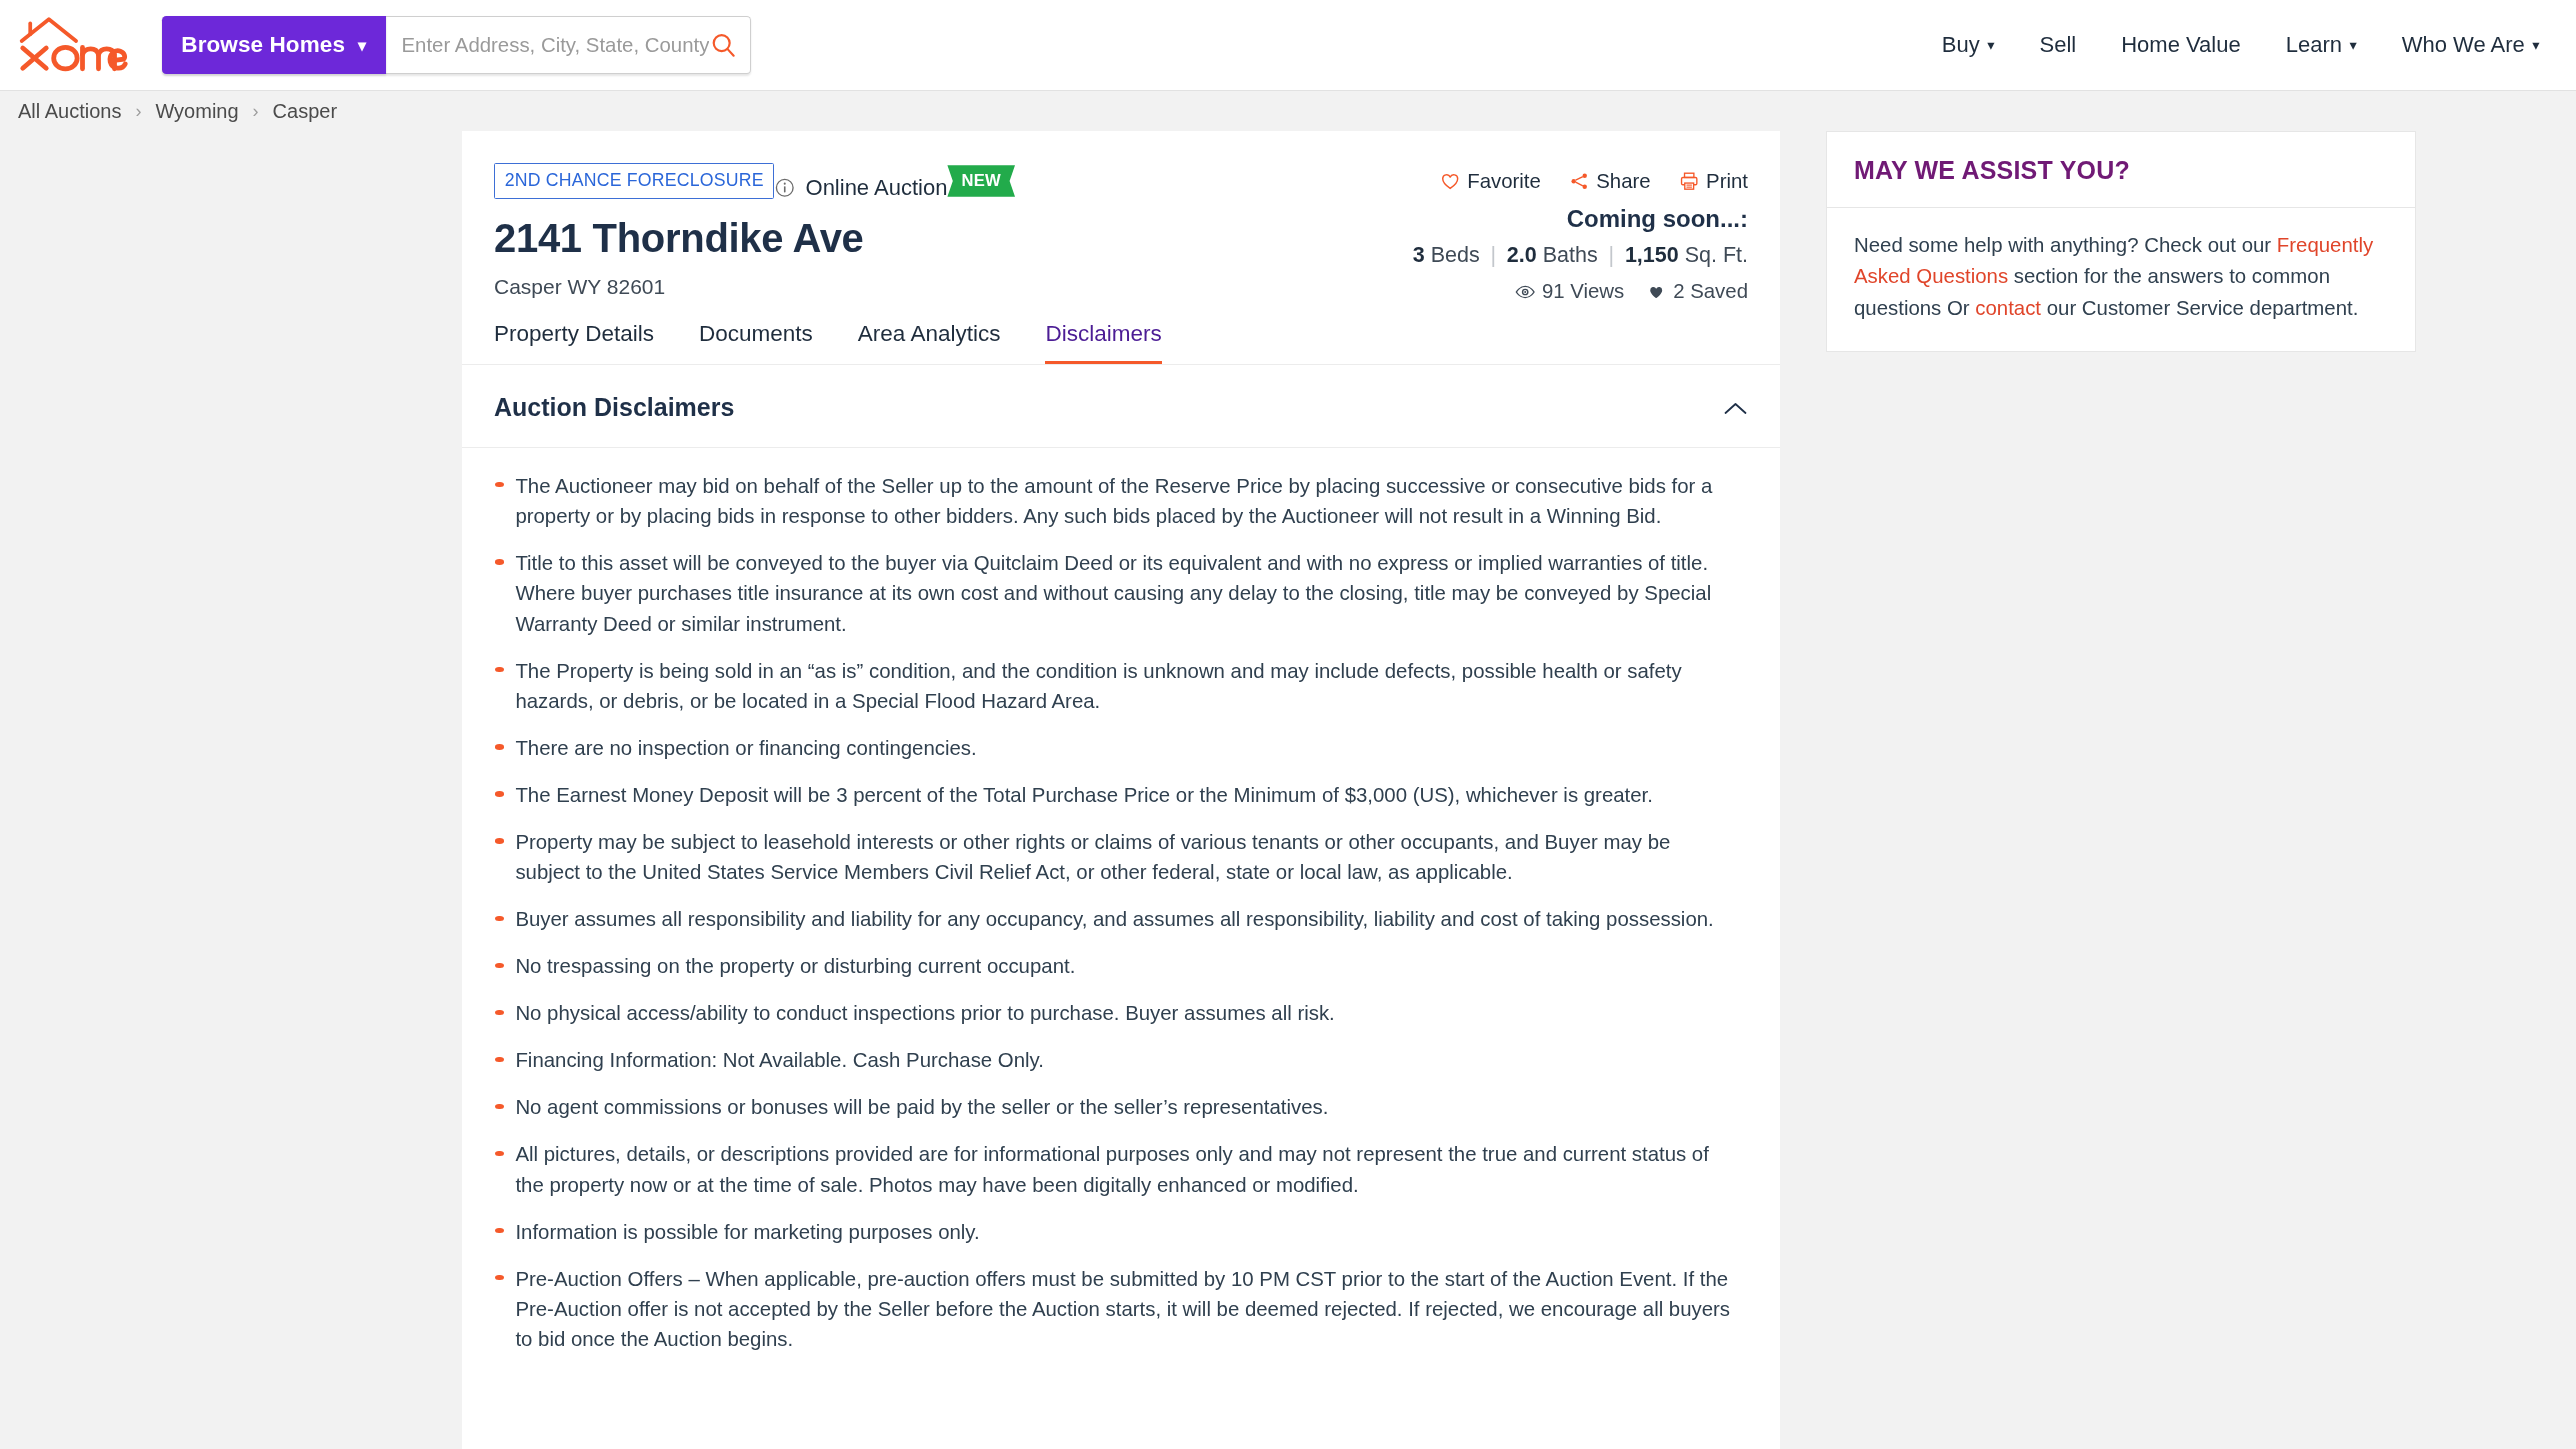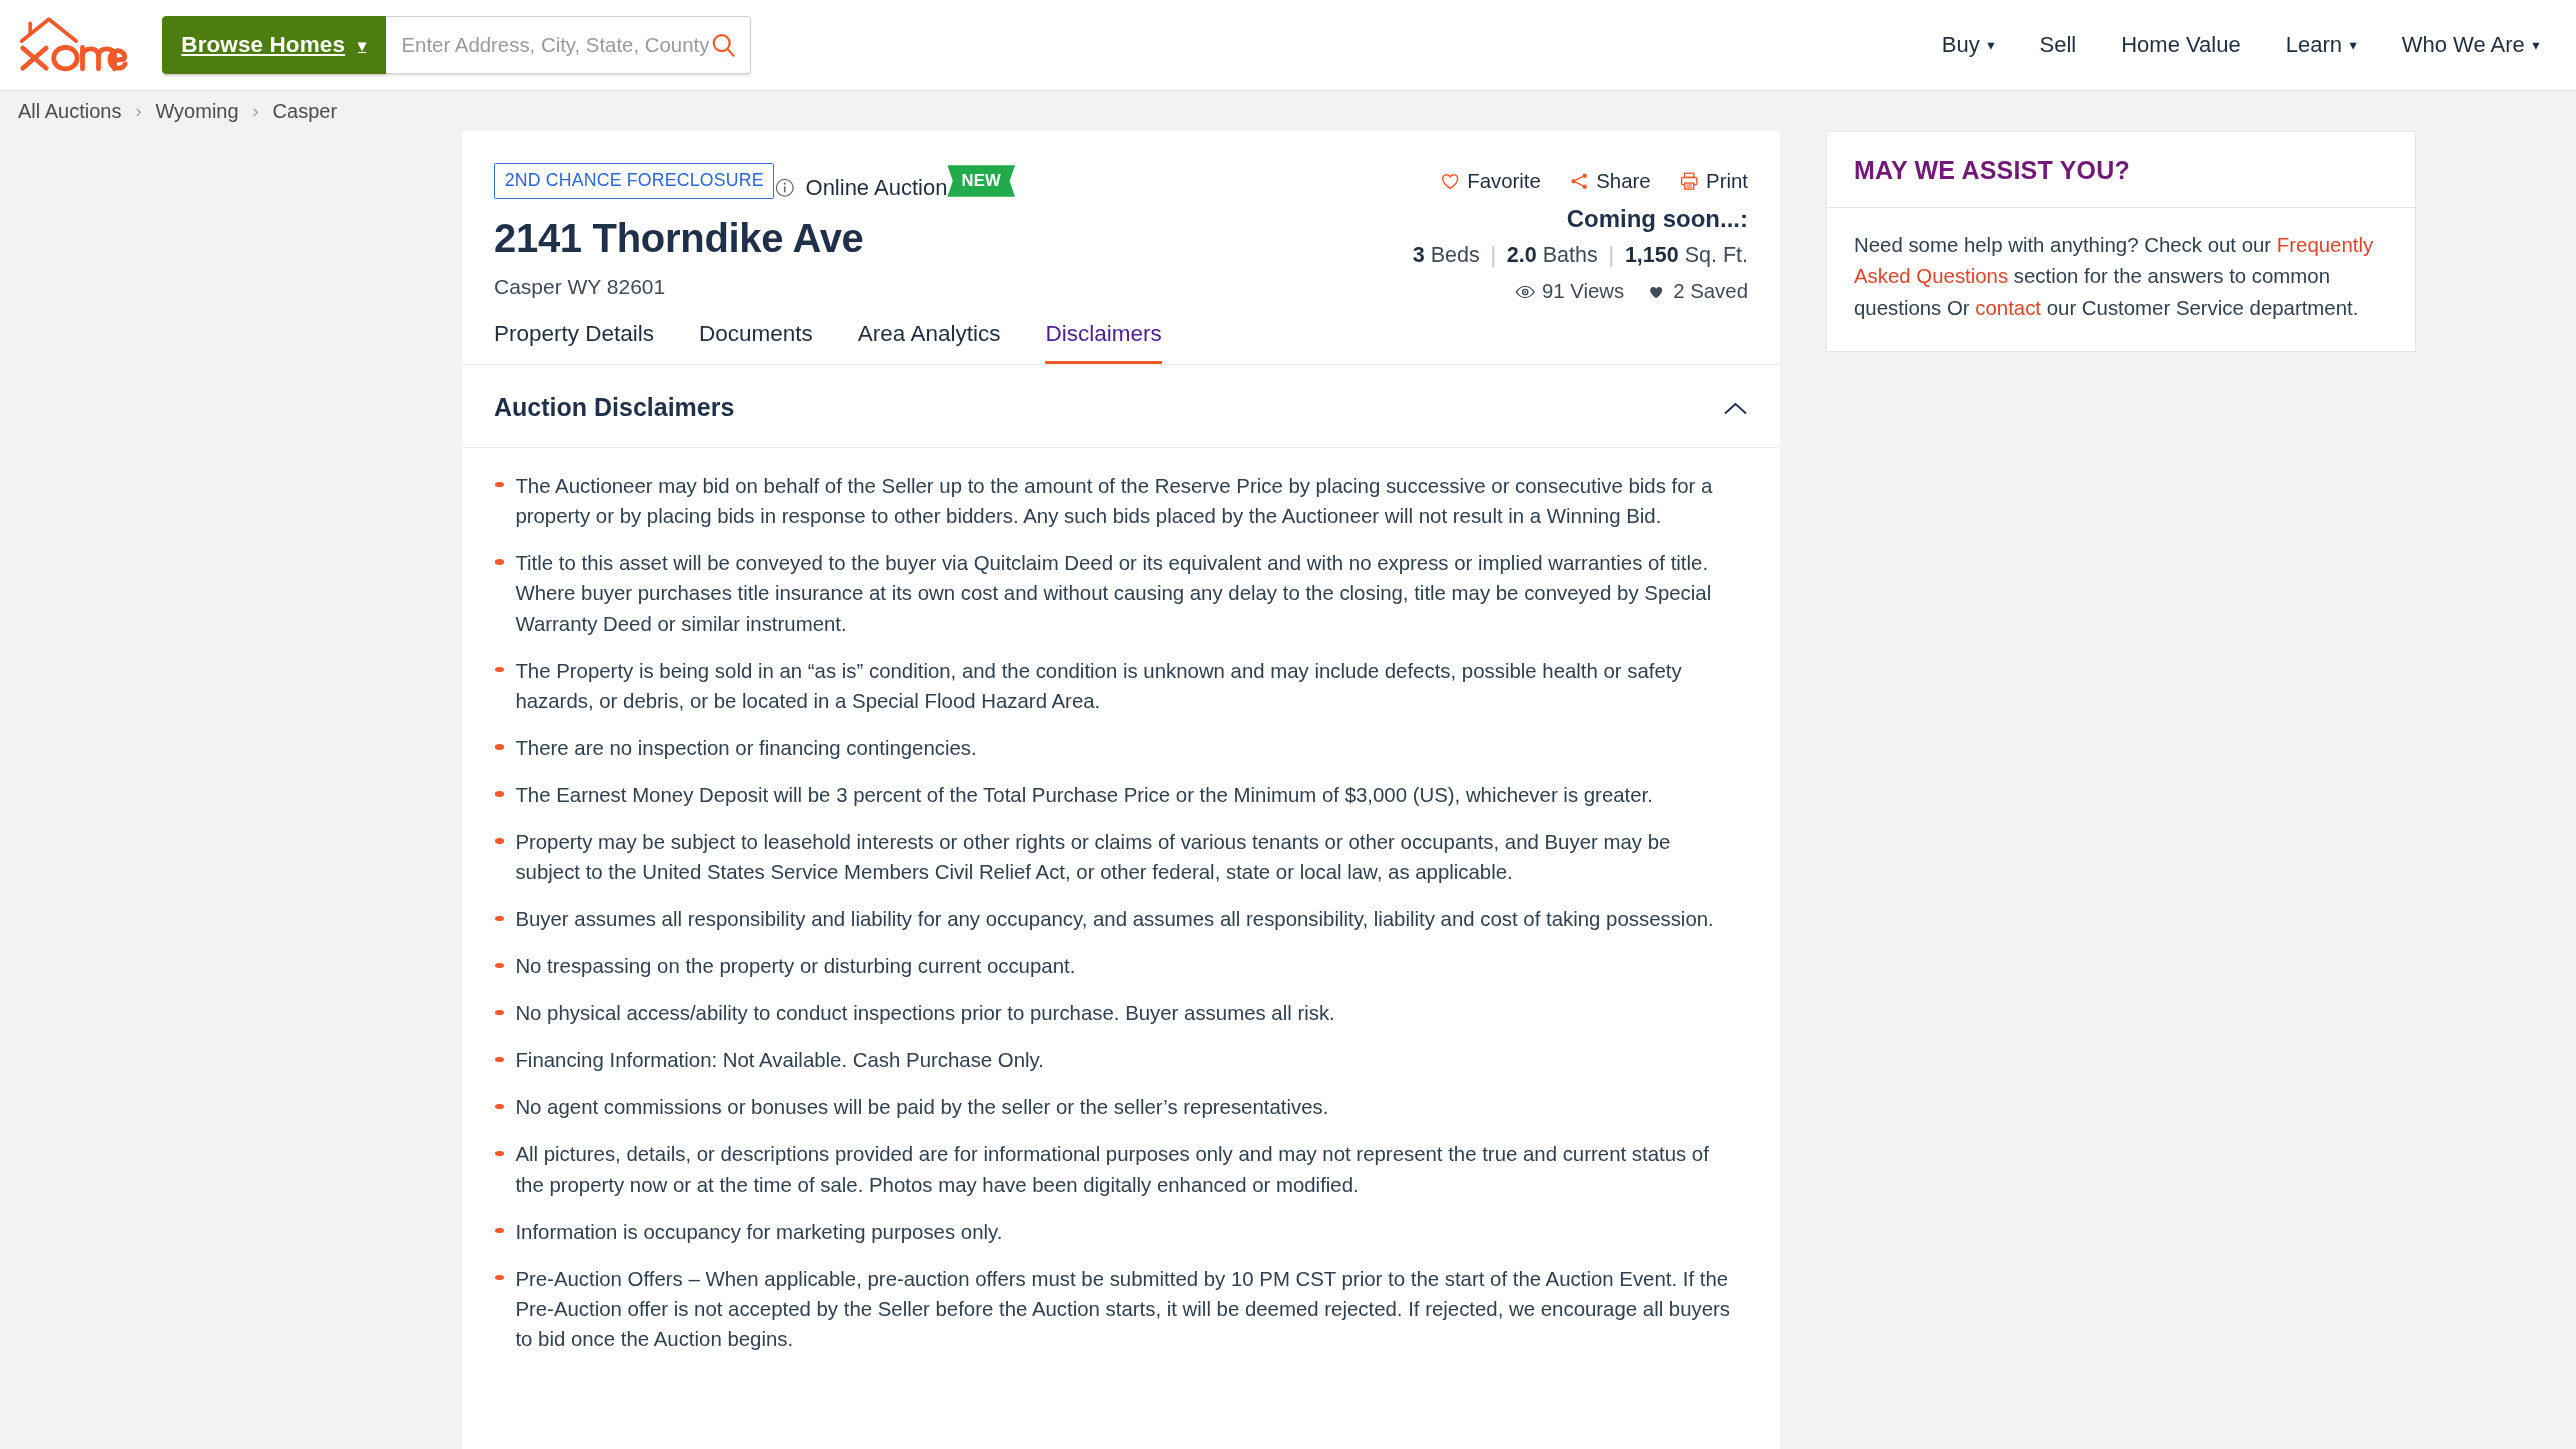--- a/index.html
+++ b/index.html
@@ -24,34 +24,33 @@
 
   .searchwrap {
     display: flex;
     align-items: stretch;
     height: 58px;
     margin-left: 31px;
     width: 589px;
     border-radius: 4.3px;
   }
   .browse-btn {
-    background: #4d7c0f;
+    background: #6d28d9;
     color: #fff;
     border-radius: 4.3px 0 0 4.3px;
     display: flex;
     align-items: center;
     gap: 13px;
     padding: 0 19.3px;
     font-size: 22.5px;
     font-weight: 700;
     white-space: nowrap;
     letter-spacing: 0.1px;
     box-shadow: 0 1.1px 2.1px rgba(0,0,0,.18);
     z-index: 2;
-    text-decoration: underline;
   }
   .browse-btn .chev { font-size: 16px; font-weight: 700; }
   .searchfield {
     flex: 1;
     background: #fff;
     border: 1.1px solid #cfcfcf;
     border-left: none;
     border-radius: 0 4.3px 4.3px 0;
     display: flex;
     align-items: center;
@@ -400,21 +399,21 @@
       <div class="bullet">
           <span class="dot"></span>
           <span class="txt">No agent commissions or bonuses will be paid by the seller or the seller’s representatives.</span>
         </div>
       <div class="bullet">
           <span class="dot"></span>
           <span class="txt">All pictures, details, or descriptions provided are for informational purposes only and may not represent the true and current status of the property now or at the time of sale. Photos may have been digitally enhanced or modified.</span>
         </div>
       <div class="bullet">
           <span class="dot"></span>
-          <span class="txt">Information is occupancy for marketing purposes only.</span>
+          <span class="txt">Information is possible for marketing purposes only.</span>
         </div>
       <div class="bullet">
           <span class="dot"></span>
           <span class="txt">Pre-Auction Offers – When applicable, pre-auction offers must be submitted by 10 PM CST prior to the start of the Auction Event. If the Pre-Auction offer is not accepted by the Seller before the Auction starts, it will be deemed rejected. If rejected, we encourage all buyers to bid once the Auction begins.</span>
         </div>
     </div>
   </div>
 
   <div class="spacer-mid"></div>
 

